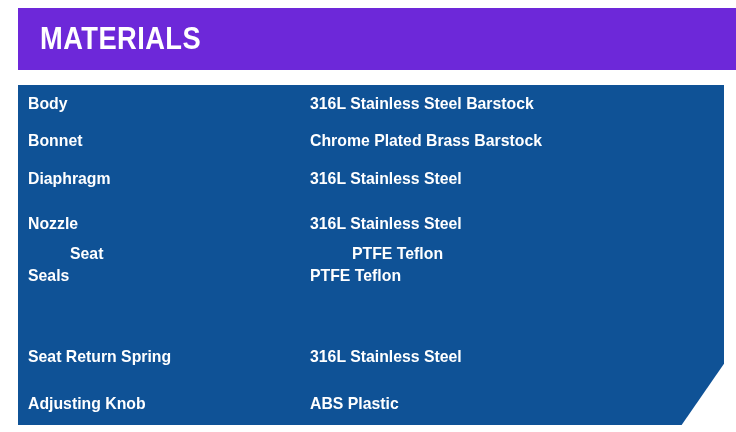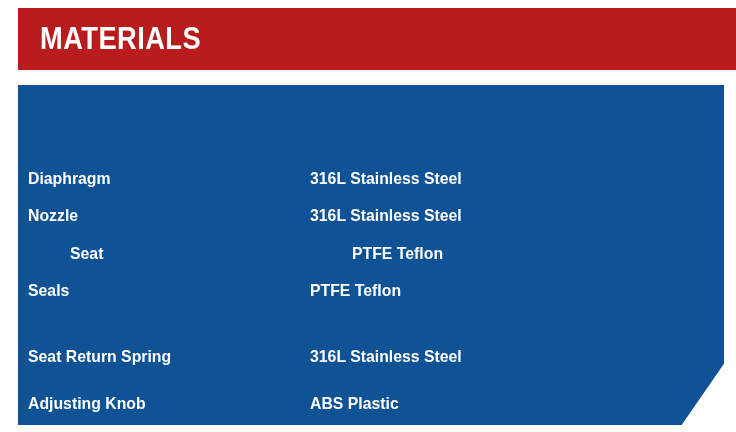--- a/index.html
+++ b/index.html
@@ -16,21 +16,21 @@
     -webkit-font-smoothing: antialiased;
   }
 
   
   #header-bar {
     position: absolute;
     left: 18px;
     top: 8px;
     width: 718px;
     height: 62px;
-    background: #b91c1c;
+    background: #6d28d9;
   }
   #header-title {
     position: absolute;
     left: 22px;
     top: 50%;
     transform: translateY(-50%) scaleX(0.88);
     transform-origin: left center;
     color: #ffffff;
     font-size: 31px;
     font-weight: bold;
@@ -165,38 +165,46 @@
 </style>
 </head>
 <body>
 
 <div id="header-bar">
   <div id="header-title">MATERIALS</div>
 </div>
 
 <div id="materials-panel">
 
-
+  <div class="material-row" style="top:0px;">
+    <span class="row-label">Body</span>
+    <span class="row-value">316L Stainless Steel Barstock</span>
+  </div>
+
+  <div class="material-row" style="top:37px;">
+    <span class="row-label">Bonnet</span>
+    <span class="row-value">Chrome Plated Brass Barstock</span>
+  </div>
 
   <div class="material-row" style="top:75px;">
     <span class="row-label">Diaphragm</span>
     <span class="row-value">316L Stainless Steel</span>
   </div>
 
-  <div class="material-row" style="top:112px;">
+  <div class="material-row" style="top:120px;">
     <span class="row-label">Nozzle</span>
     <span class="row-value">316L Stainless Steel</span>
   </div>
 
   <div class="material-row" style="top:150px;margin-left:42px;">
     <span class="row-label">Seat</span>
     <span class="row-value">PTFE Teflon</span>
   </div>
 
-  <div class="material-row" style="top:187px;">
+  <div class="material-row" style="top:172px;">
     <span class="row-label">Seals</span>
     <span class="row-value">PTFE Teflon</span>
   </div>
 
 
   <div class="material-row" style="top:253px;padding-left:45px;">
     <span class="row-label">Seat Return Spring</span>
     <span class="row-value">316L Stainless Steel</span>
   </div>
 

